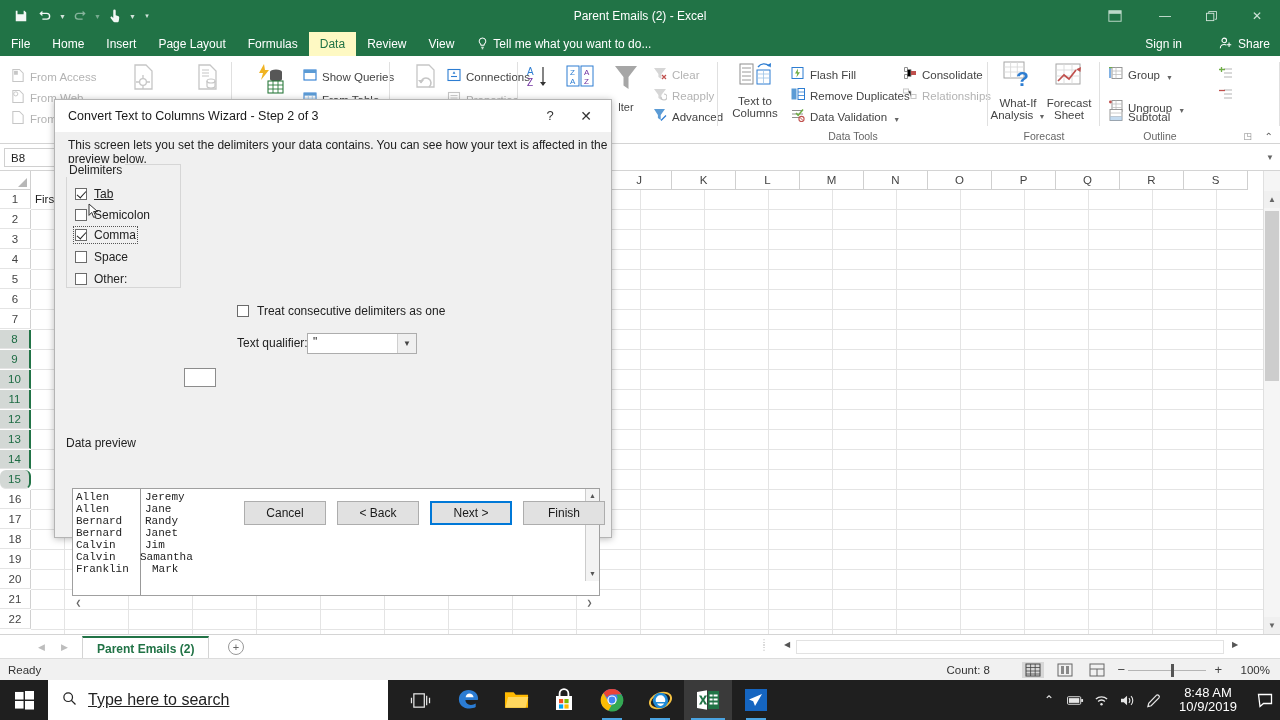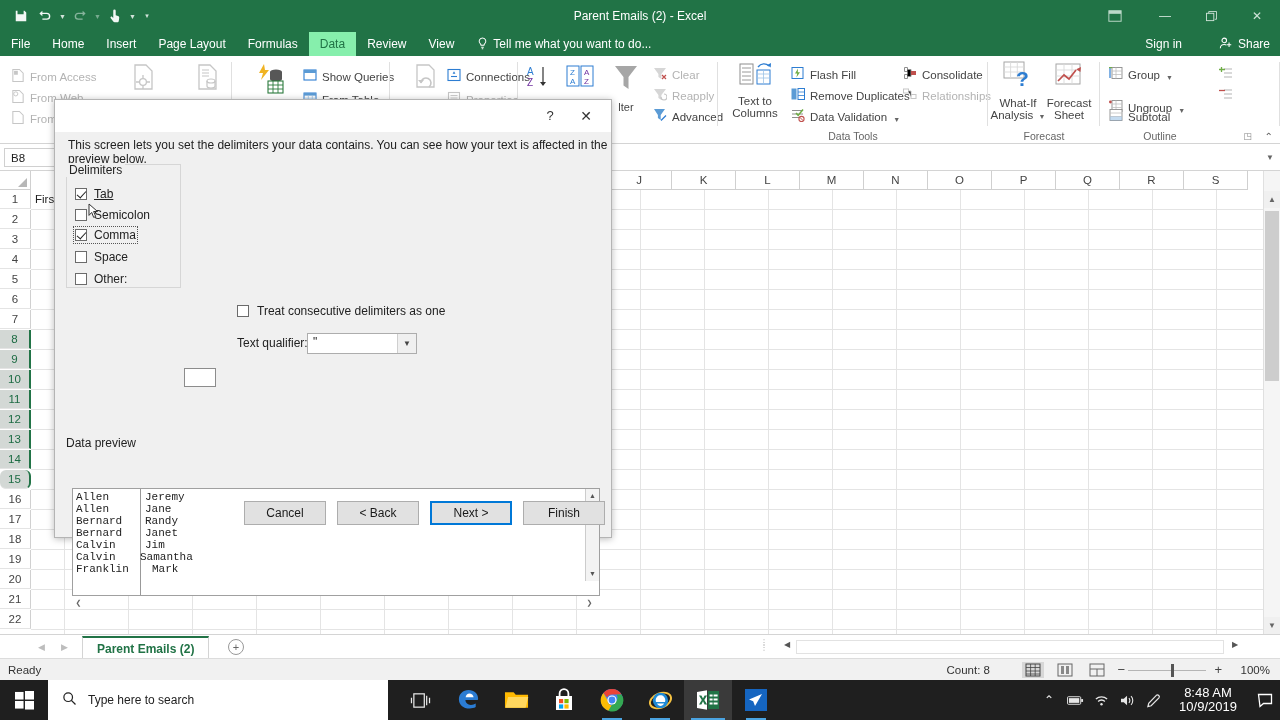--- a/index.html
+++ b/index.html
@@ -32,21 +32,21 @@
   .ribbon-display { position:absolute; right:150px; top:0; width:30px; height:32px; display:flex; align-items:center; justify-content:center; color:#bcd9c9; font-size:13px;}
 
   
   .tabstrip {
     position:absolute; left:0; top:32px; width:1280px; height:24px;
     background:#217346; color:#fff; display:flex; align-items:flex-end;
   }
   .tab {
     height:24px; line-height:24px; padding:0 11px; font-size:12px; color:#fff; white-space:nowrap;
   }
-  .tab.active { background:#86efac; color:#217346; font-weight:normal; }
+  .tab.active { background:#fef9c3; color:#217346; font-weight:normal; }
   .tellme { display:flex; align-items:center; gap:5px; padding-left:12px; color:#fff; font-size:12px; height:24px; }
   .bulb { font-size:11px; }
   .signin { position:absolute; right:98px; top:0; height:24px; line-height:24px; font-size:12px; color:#fff; }
   .share { position:absolute; right:10px; top:0; height:24px; display:flex; align-items:center; gap:5px; font-size:12px; color:#fff;}
 
   
   .ribbon {
     position:absolute; left:0; top:56px; width:1280px; height:88px;
     background:#fff; border-bottom:1px solid #d4d4d4;
   }
@@ -144,21 +144,21 @@
   .zm-minus { position:absolute; right:155px; top:0; line-height:22px; font-size:13px; color:#444; }
   .zm-plus { position:absolute; right:58px; top:0; line-height:22px; font-size:13px; color:#444; }
   .zm-track { position:absolute; right:74px; top:11px; width:78px; height:1px; background:#b5b5b5; }
   .zm-thumb { position:absolute; right:106px; top:5px; width:3px; height:13px; background:#555; }
   .zm-val { position:absolute; right:10px; top:0; line-height:22px; font-size:11.5px; color:#333; }
 
   
   .taskbar { position:absolute; left:0; top:680px; width:1280px; height:40px; background:#1f1f1f; }
   .startbtn { position:absolute; left:0; top:0; width:48px; height:40px; display:flex; align-items:center; justify-content:center; }
   .searchbox { position:absolute; left:48px; top:0; width:340px; height:40px; background:#fff; display:flex; align-items:center; padding-left:14px; gap:11px;}
-  .search-ph { font-size:12px; color:#222; }
+  .search-ph { font-size:16px; color:#222;text-decoration:underline; }
   .tbicons { position:absolute; left:396px; top:0; height:40px; display:flex; align-items:center; gap:0; }
   .tbicon { width:48px; height:40px; display:flex; align-items:center; justify-content:center; position:relative; }
   .tbicon.active { background:#3a3a3a; }
   .tbicon.active:after { content:""; position:absolute; left:7px; right:7px; bottom:0; height:2px; background:#4aa3e0; }
   .tbicon.run:after { content:""; position:absolute; left:14px; right:14px; bottom:0; height:2px; background:#4aa3e0; }
   .tray { position:absolute; right:0; top:0; height:40px; display:flex; align-items:center; }
   .tray-ico { width:26px; height:40px; display:flex; align-items:center; justify-content:center; color:#e6e6e6; font-size:12px; }
   .clock { width:84px; text-align:center; color:#fff; font-size:13px; line-height:14px; }
   .actioncenter { width:30px; height:40px; display:flex; align-items:center; justify-content:center; color:#fff; font-size:13px;}
 
@@ -783,20 +783,21 @@
   </div>
   <div class="zm-minus">−</div>
   <div class="zm-track"></div>
   <div class="zm-thumb"></div>
   <div class="zm-plus">+</div>
   <div class="zm-val">100%</div>
 </div>
 
 <div class="dlg">
   <div class="dlg-title">
+    <div class="dlg-title-text">Convert Text to Columns Wizard - Step 2 of 3</div>
     <div class="dlg-help">?</div>
     <div class="dlg-close">✕</div>
   </div>
   <div class="dlg-desc">This screen lets you set the delimiters your data contains.  You can see how your text is affected in the preview below.</div>
 
   <div class="fieldset"></div>
   <div class="fs-legend">Delimiters</div>
 
   <div class="chk-row" style="top:87px;">
     <span class="cb checked"></span>

